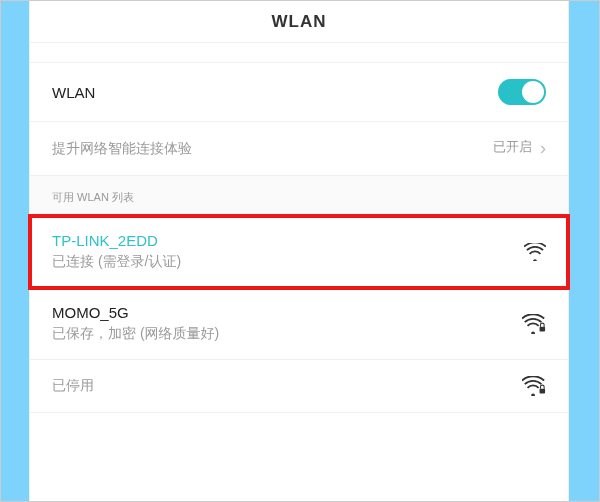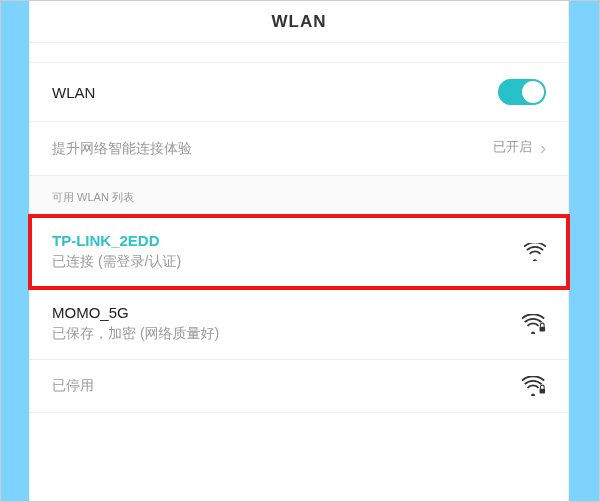--- a/index.html
+++ b/index.html
@@ -55,21 +55,21 @@
     display: flex;
     flex-direction: column;
     justify-content: center;
     gap: 4px;
   }
   .row .title {
     font-size: 15px;
     color: #222;
     font-weight: 500;
   }
-  .row .title.accent { color: #2fc3c7; font-weight: bold; }
+  .row .title.accent { color: #2fc3c7; }
   .row .sub {
     font-size: 14px;
     color: #9a9a9a;
   }
   .row .right {
     display: flex;
     gap: 8px;
   }
   .status-text {
     font-size: 13px;

